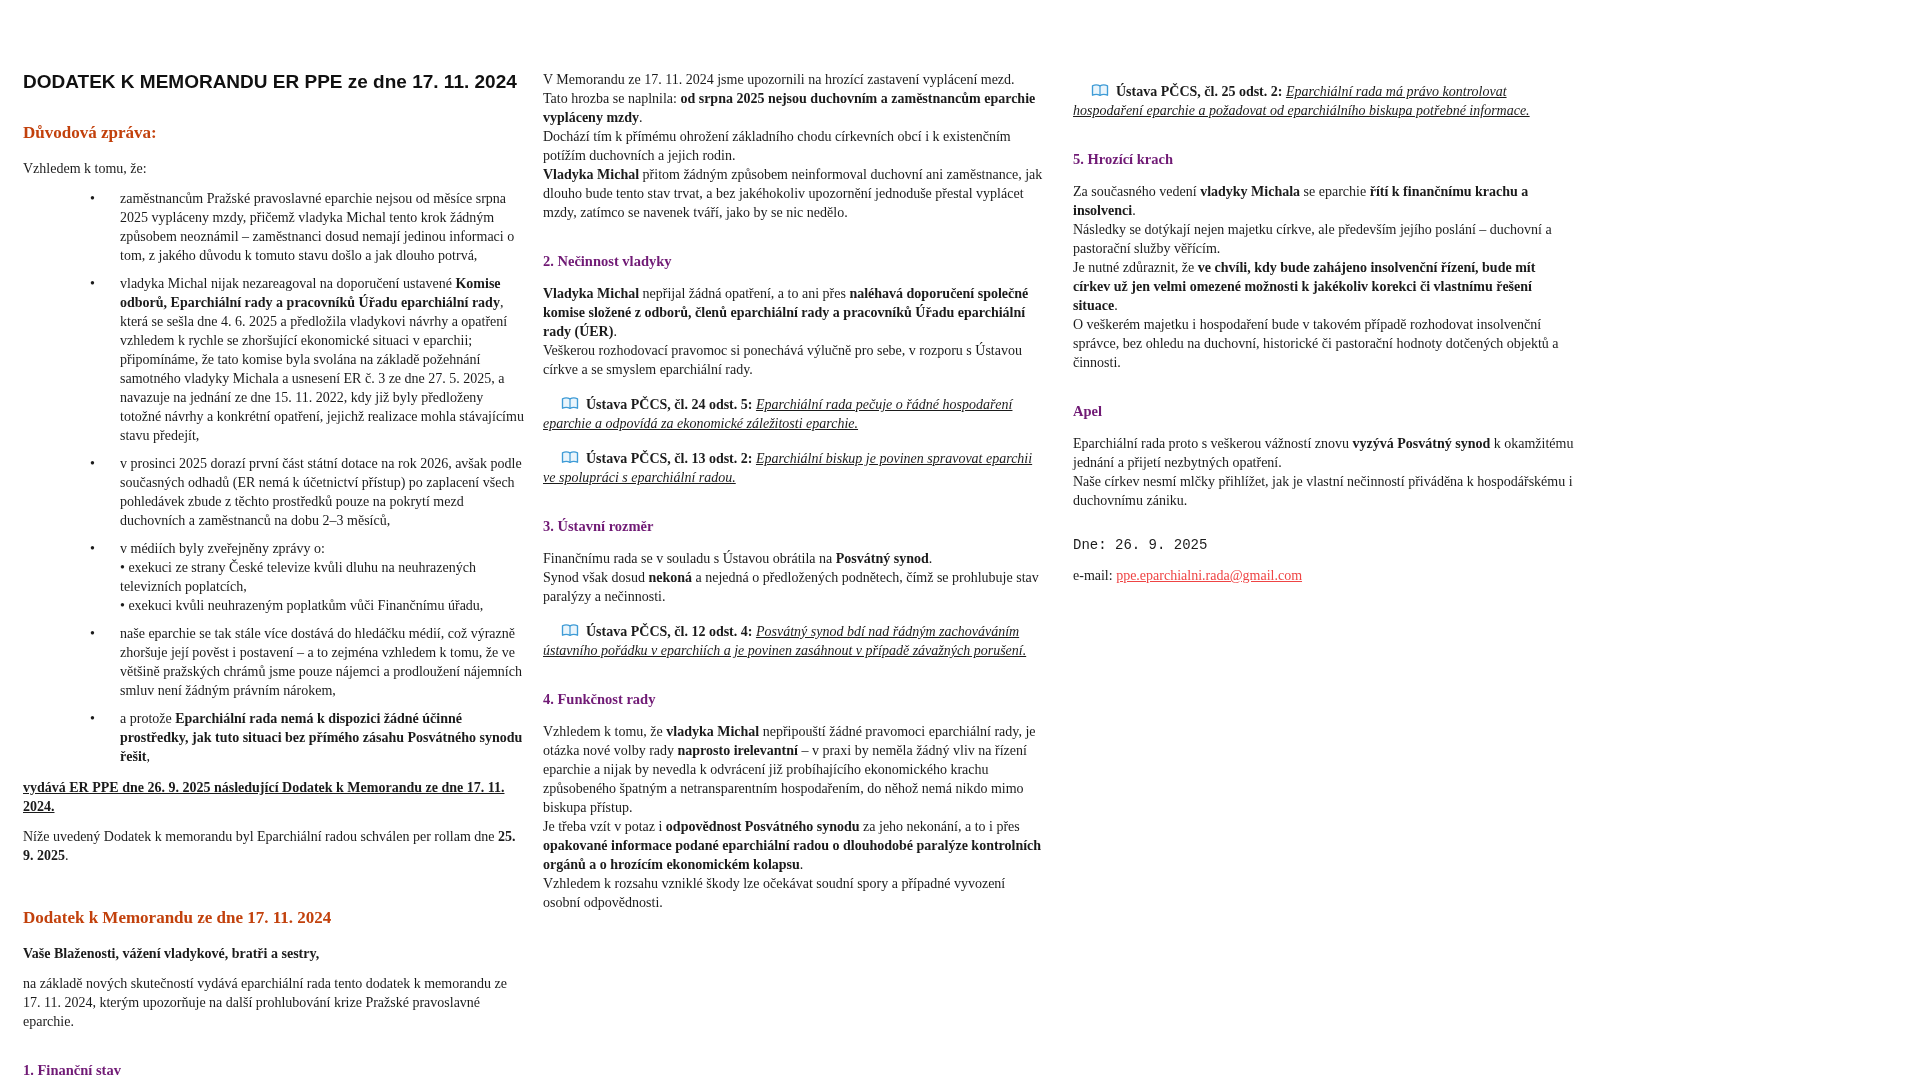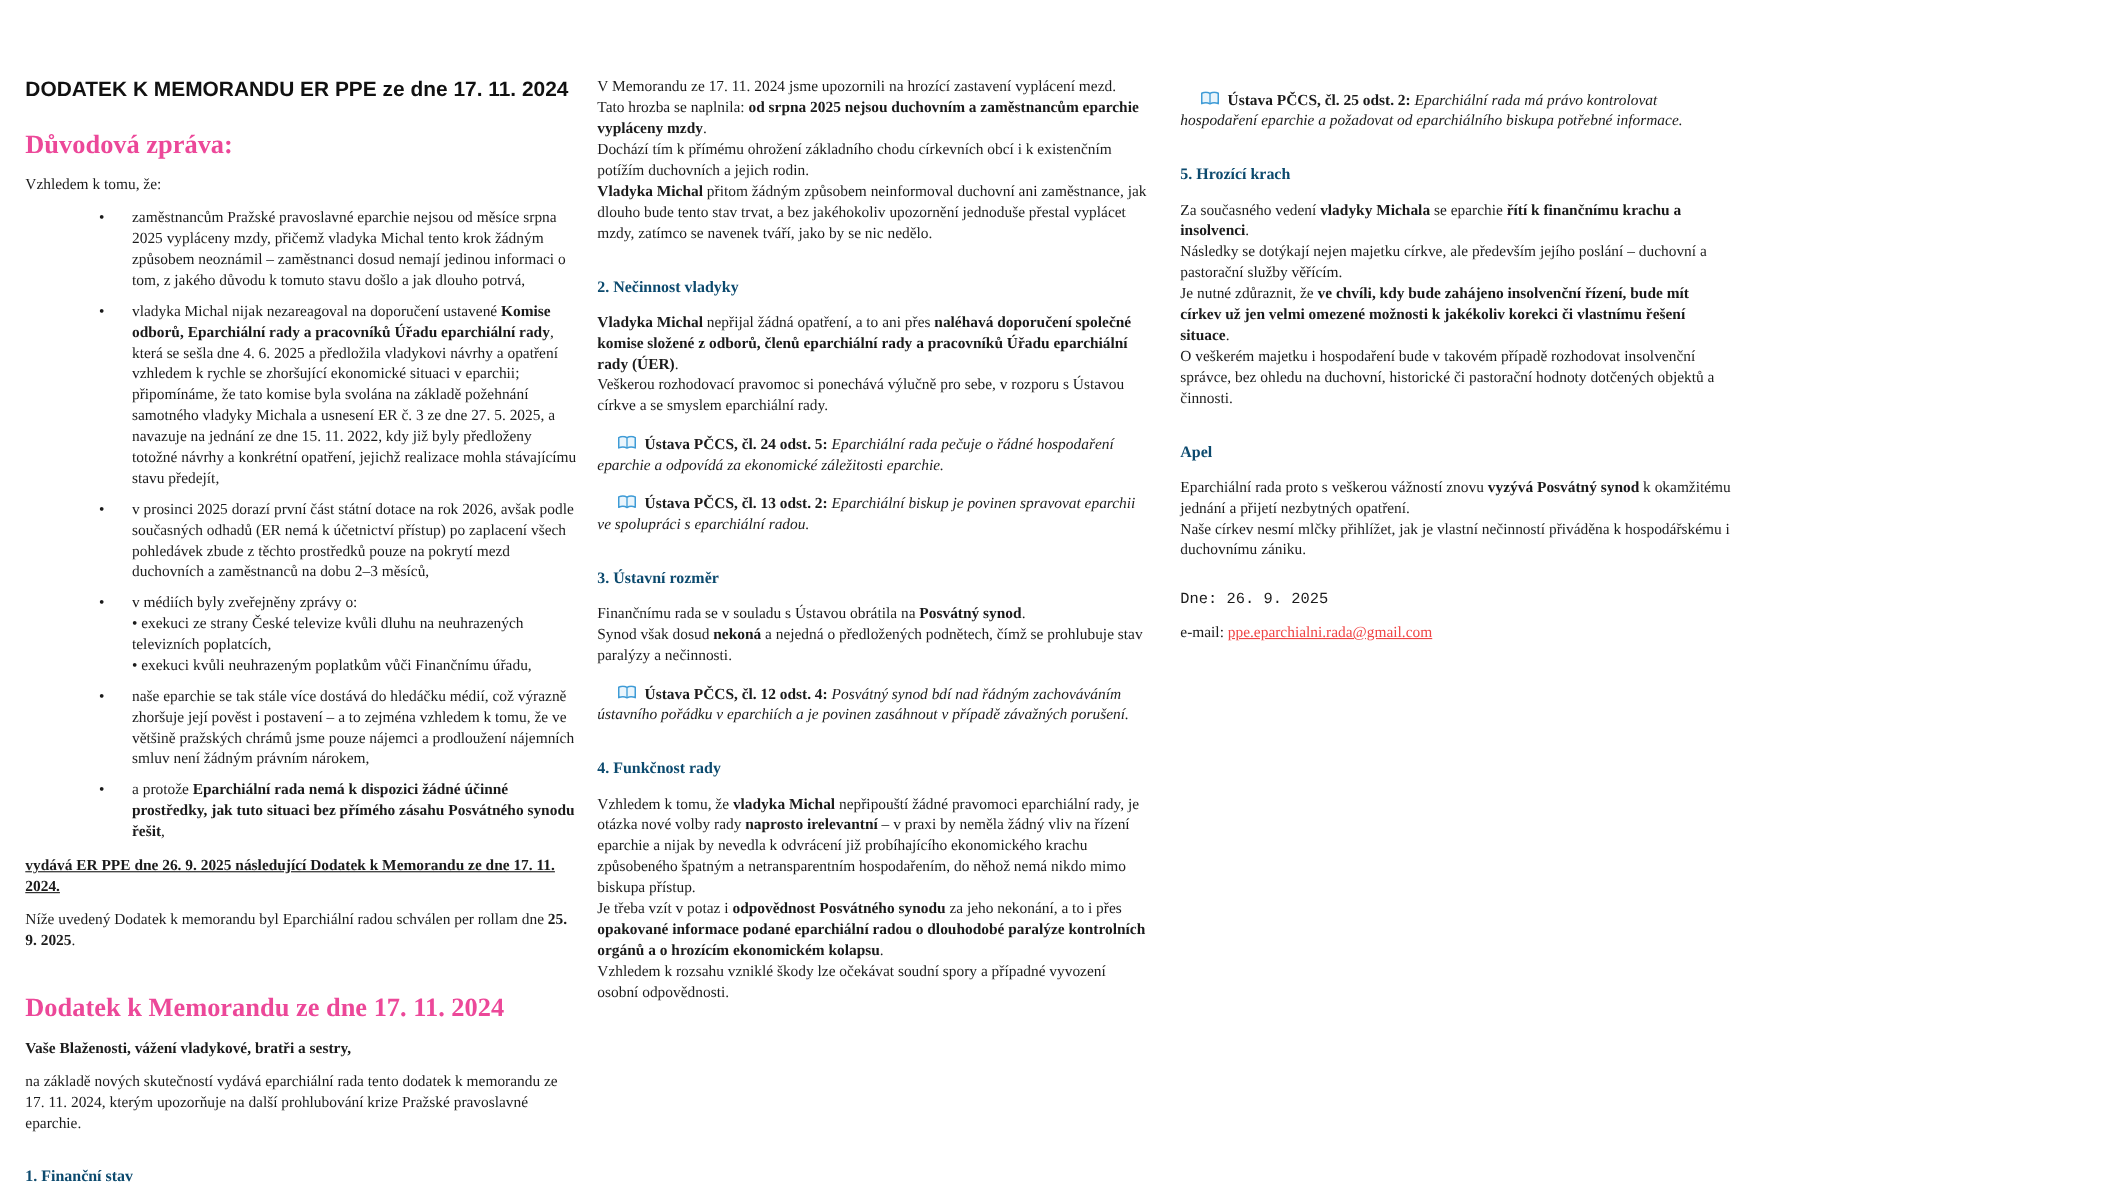--- a/index.html
+++ b/index.html
@@ -26,30 +26,30 @@
     font-family:"Liberation Sans","DejaVu Sans",sans-serif;
     font-weight:700;
     font-size:19px;
     line-height:24px;
     color:#111;
     white-space:nowrap;
     margin:0 0 16px 0;
   }
   .block-heading{
     font-weight:700;
-    font-size:24px;
+    font-size:17px;
     line-height:25px;
     margin:26px 0 14px 0;
-    color:#ec4899;
+    color:#c2410c;
   }
   .block-subheading{
     font-weight:700;
     font-size:14.5px;
     margin:30px 0 13px 0;
-    color:#0c4a6e;
+    color:#701a75;
   }
   .block-p{margin:0 0 11px 0;}
   .block-p.gap-lg{margin-top:26px;font-family:Liberation Mono, monospace;}
   .block-heading.gap-lg{margin-top:40px;}
 
   ul.block-list{
     margin:4px 0 12px 0;
     padding:0 0 0 97px;
     list-style:none;
   }
@@ -71,21 +71,21 @@
   .book-icon{
     display:inline-block;
     width:18px;height:13px;
     margin-right:7px;
     vertical-align:-1px;
     text-indent:0;
   }
   .book-icon svg{display:block;width:18px;height:13px;}
 
   .b{font-weight:700;}
-  .i{font-style:italic;}
+  .i{font-style:italic;text-decoration:underline;}
   .u{text-decoration:underline;}
   a.email-link{color:#ef4444;text-decoration:underline;cursor:pointer;}
 </style>
 </head>
 <body>
 
 <div class="page">
   <div class="col">
       <div class="block-title"><span>DODATEK K MEMORANDU ER PPE ze dne 17. 11. 2024</span></div>
       <div class="block-heading"><span>Důvodová zpráva:</span></div>

